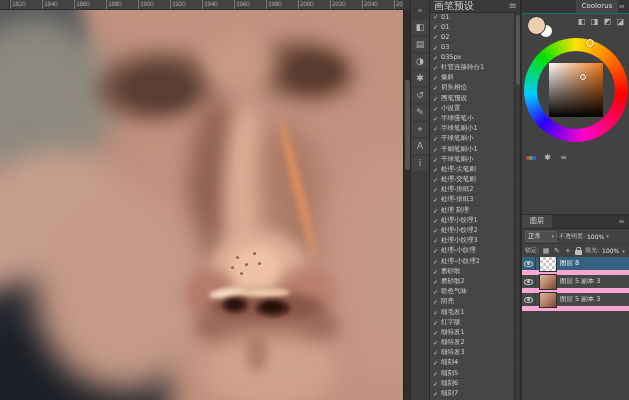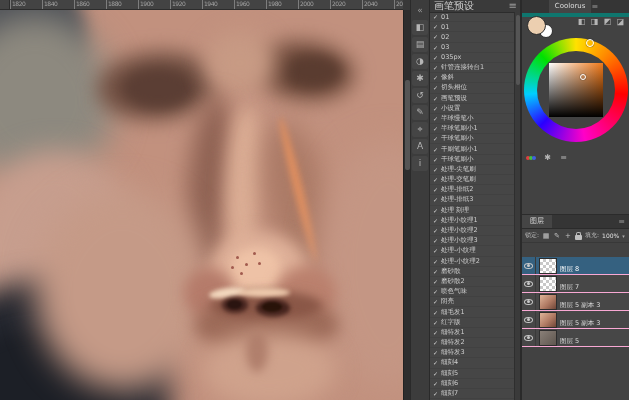--- a/index.html
+++ b/index.html
@@ -30,21 +30,21 @@
   .brow{height:10.2px;display:flex;align-items:center;padding-left:3px;border-bottom:1px solid rgba(0,0,0,0.07);box-sizing:border-box}
   .bcheck{font-size:6px;color:#d2d2d2;width:8px;flex:0 0 8px}
   .bname{font-size:6.5px;color:#cfcfcf;white-space:nowrap;overflow:hidden}
   .bscroll{position:absolute;right:0;top:12px;bottom:0;width:6px;background:#3a3a3a;border-left:1px solid #2e2e2e;box-sizing:border-box}
 
   
   .rightcol{position:absolute;left:521px;top:0;width:108px;height:400px;background:#424242;border-left:1px solid #2a2a2a;box-sizing:border-box}
 
   
   .coolorus{position:absolute;top:0;left:0;right:0;height:214px}
-  .cheader{height:13px;background:#353535;display:flex;justify-content:center;border-bottom:4px solid #0f766e}
+  .cheader{height:13px;background:#353535;display:flex;justify-content:flex-end;border-bottom:1px solid #0f766e}
   .ctab{background:#454545;padding:0 6px;font-size:7px;line-height:13px;color:#ddd}
   .cmenu{padding-right:4px;font-size:8px;line-height:13px;color:#999}
   .swatches{position:absolute;left:5px;top:16px;width:28px;height:22px}
   .sw-back{position:absolute;left:12px;top:8px;width:12px;height:12px;border-radius:50%;background:#ffffff;border:1px solid #2e2e2e}
   .sw-front{position:absolute;left:0;top:0;width:17px;height:17px;border-radius:50%;background:#eccfb0;border:1px solid #2e2e2e}
   .coolorus-mode-icons{position:absolute;right:3px;top:16px;display:flex;gap:2px}
   .cicon{min-width:11px;height:11px;font-size:8px;line-height:11px;text-align:center;color:#b5b5b5}
   .wheel{position:absolute;left:2px;top:38px;width:104px;height:104px}
   .ring{position:absolute;left:0;top:0;right:0;bottom:0;border-radius:50%;
         background:conic-gradient(#ffe100,#ff8a00 40deg,#ff0000 95deg,#ff00c8 170deg,#2a00ff 225deg,#00cfff 265deg,#00e000 315deg,#ffe100 360deg)}
@@ -65,21 +65,21 @@
   .selbox{width:32px;height:11px;background:#4e4e4e;border:1px solid #5d5d5d;border-radius:1px;font-size:6.5px;line-height:9px;display:flex;justify-content:space-between;align-items:center;padding:0 2px;color:#ddd;box-sizing:border-box}
   .lbl{font-size:6px;color:#bdbdbd;white-space:nowrap}
   .val{font-size:6px;color:#e2e2e2;white-space:nowrap}
   .caret{font-size:5px;color:#aaa}
   .lockrow{height:14px;display:flex;align-items:center;padding:0 3px;gap:3px;border-bottom:1px solid #383838;box-sizing:border-box}
   .lockicons{display:flex;gap:3px;align-items:center}
   .lockicon{min-width:8px;height:10px;font-size:7px;line-height:10px;text-align:center;color:#c0c0c0}
   .padlock{width:7px;height:5px;background:#c0c0c0;border-radius:1px;position:relative;margin-top:3px}
   .padlock::before{content:'';position:absolute;left:1px;top:-3px;width:3px;height:3px;border:1px solid #c0c0c0;border-bottom:none;border-radius:2px 2px 0 0}
   .layer-list{position:absolute;top:42px;left:0;right:0;bottom:0;overflow:hidden}
-  .lrow{height:18px;display:flex;align-items:flex-end;background:#474747;border-bottom:1px solid #f9a8d4;box-sizing:border-box}
+  .lrow{height:18px;display:flex;align-items:center;background:#474747;border-bottom:5px solid #f9a8d4;box-sizing:border-box}
   .lrow.sel{background:#356180}
   .eyecol{width:14px;height:100%;display:flex;align-items:center;justify-content:center;border-right:1px solid #3a3a3a;box-sizing:border-box}
   .eye{display:block;width:9px;height:6px;border:1px solid #c9c9c9;border-radius:50%;position:relative;box-sizing:border-box}
   .eye::after{content:'';position:absolute;left:2px;top:0.5px;width:3px;height:3px;border-radius:50%;background:#c9c9c9}
   .thumb{width:16px;height:14px;margin:0 3px;border:1px solid #2d2d2d;flex:0 0 16px;box-sizing:content-box}
   .t-checker{background:repeating-conic-gradient(#c8c8c8 0 25%, #ffffff 0 50%);background-size:6px 6px}
   .t-skin{background:linear-gradient(135deg,#d7ab90 10%,#b07a63 55%,#6f4537 100%)}
   .t-skin2{background:linear-gradient(135deg,#e3b49c,#c98d77)}
   .t-gray{background:linear-gradient(135deg,#8a8078,#5f564f)}
   .lname{font-size:6.5px;color:#ddd;white-space:nowrap;overflow:hidden}
@@ -387,65 +387,60 @@
           <div class="cicon">✱</div>
           <div class="cicon">≡</div>
         </div>
     </div>
 
     <div class="layerspanel">
       <div class="ltabs">
         <span class="ltab">图层</span>
         <span class="cmenu">≡</span>
       </div>
+      <div class="blendrow">
+        <div class="selbox">
+          <span>正常</span>
+          <span class="caret">▾</span>
+        </div>
+        <span class="lbl">不透明度:</span>
+        <span class="val">100%</span>
+        <span class="caret">▾</span>
+      </div>
       <div class="lockrow">
         <span class="lbl">锁定:</span>
         <span class="lockicons">
             <span class="lockicon">▦</span>
             <span class="lockicon">✎</span>
             <span class="lockicon">+</span>
             <span class="padlock"></span>
           </span>
         <span class="lbl">填充:</span>
         <span class="val">100%</span>
         <span class="caret">▾</span>
       </div>
       <div class="layer-list">
           <div class="lrow sel">
             <div class="eyecol">
               <span class="eye"></span>
             </div>
             <div class="thumb t-checker"></div>
             <span class="lname">图层 8</span>
-          </div>
-          <div class="lrow">
-            <div class="eyecol">
-              <span class="eye"></span>
-            </div>
-            <div class="thumb t-checker"></div>
-            <span class="lname">图层 7</span>
           </div>
           <div class="lrow">
             <div class="eyecol">
               <span class="eye"></span>
             </div>
             <div class="thumb t-skin"></div>
             <span class="lname">图层 5 副本 3</span>
           </div>
           <div class="lrow">
             <div class="eyecol">
               <span class="eye"></span>
             </div>
             <div class="thumb t-skin"></div>
             <span class="lname">图层 5 副本 3</span>
           </div>
-          <div class="lrow">
-            <div class="eyecol">
-              <span class="eye"></span>
-            </div>
-            <div class="thumb t-gray"></div>
-            <span class="lname">图层 5</span>
-          </div>
         </div>
     </div>
 
   </div>
 </div>
 
 </body></html>

